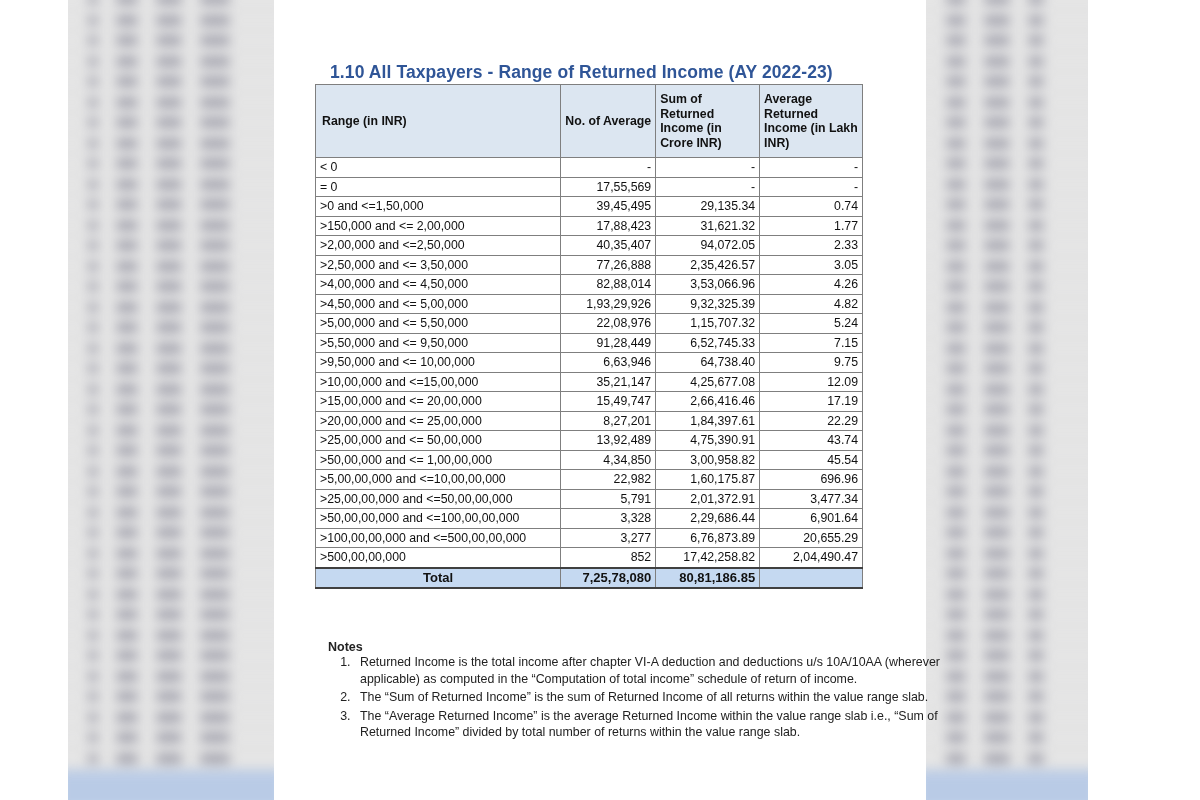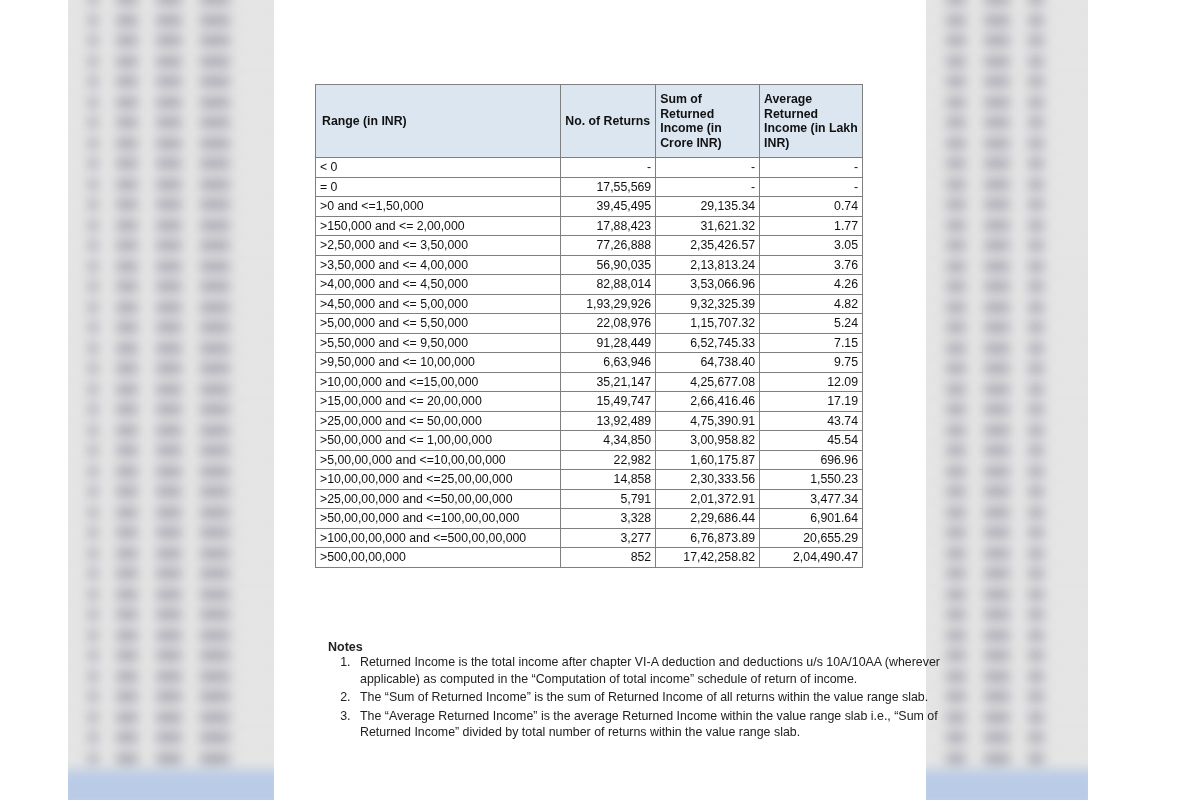--- a/index.html
+++ b/index.html
@@ -512,32 +512,33 @@
       <div class="brow">
         <span style="width: 20px;"></span>
         <span style="width: 26px;"></span>
         <span style="width: 16px;"></span>
       </div>
       <div class="bfoot"></div>
     </div>
 </div>
 
 <div class="doc">
+  <div class="title">1.10  All Taxpayers - Range of Returned Income (AY 2022-23)</div>
 
   <table class="tbl">
     <colgroup>
         <col class="c1">
         <col class="c2">
         <col class="c3">
         <col class="c4">
       </colgroup>
     <thead>
       <tr>
         <th class="col-range">Range (in INR)</th>
-        <th>No. of Returns</th>
+        <th>No. of Average</th>
         <th>Sum of Returned Income (in Crore INR)</th>
         <th>Average Returned Income (in Lakh INR)</th>
       </tr>
     </thead>
     <tbody id="tbody">
         <tr>
           <td class="rng">&lt; 0</td>
           <td class="num">-</td>
           <td class="num">-</td>
           <td class="num">-</td>
@@ -554,32 +555,32 @@
           <td class="num">29,135.34</td>
           <td class="num">0.74</td>
         </tr>
         <tr>
           <td class="rng">&gt;150,000 and &lt;= 2,00,000</td>
           <td class="num">17,88,423</td>
           <td class="num">31,621.32</td>
           <td class="num">1.77</td>
         </tr>
         <tr>
+          <td class="rng">&gt;2,00,000 and &lt;=2,50,000</td>
+          <td class="num">40,35,407</td>
+          <td class="num">94,072.05</td>
+          <td class="num">2.33</td>
+        </tr>
+        <tr>
           <td class="rng">&gt;2,50,000 and &lt;= 3,50,000</td>
           <td class="num">77,26,888</td>
           <td class="num">2,35,426.57</td>
           <td class="num">3.05</td>
         </tr>
         <tr>
-          <td class="rng">&gt;3,50,000 and &lt;= 4,00,000</td>
-          <td class="num">56,90,035</td>
-          <td class="num">2,13,813.24</td>
-          <td class="num">3.76</td>
-        </tr>
-        <tr>
           <td class="rng">&gt;4,00,000 and &lt;= 4,50,000</td>
           <td class="num">82,88,014</td>
           <td class="num">3,53,066.96</td>
           <td class="num">4.26</td>
         </tr>
         <tr>
           <td class="rng">&gt;4,50,000 and &lt;= 5,00,000</td>
           <td class="num">1,93,29,926</td>
           <td class="num">9,32,325.39</td>
           <td class="num">4.82</td>
@@ -608,44 +609,44 @@
           <td class="num">4,25,677.08</td>
           <td class="num">12.09</td>
         </tr>
         <tr>
           <td class="rng">&gt;15,00,000 and &lt;= 20,00,000</td>
           <td class="num">15,49,747</td>
           <td class="num">2,66,416.46</td>
           <td class="num">17.19</td>
         </tr>
         <tr>
+          <td class="rng">&gt;20,00,000 and &lt;= 25,00,000</td>
+          <td class="num">8,27,201</td>
+          <td class="num">1,84,397.61</td>
+          <td class="num">22.29</td>
+        </tr>
+        <tr>
           <td class="rng">&gt;25,00,000 and &lt;= 50,00,000</td>
           <td class="num">13,92,489</td>
           <td class="num">4,75,390.91</td>
           <td class="num">43.74</td>
         </tr>
         <tr>
           <td class="rng">&gt;50,00,000 and &lt;= 1,00,00,000</td>
           <td class="num">4,34,850</td>
           <td class="num">3,00,958.82</td>
           <td class="num">45.54</td>
         </tr>
         <tr>
           <td class="rng">&gt;5,00,00,000 and &lt;=10,00,00,000</td>
           <td class="num">22,982</td>
           <td class="num">1,60,175.87</td>
           <td class="num">696.96</td>
         </tr>
         <tr>
-          <td class="rng">&gt;10,00,00,000 and &lt;=25,00,00,000</td>
-          <td class="num">14,858</td>
-          <td class="num">2,30,333.56</td>
-          <td class="num">1,550.23</td>
-        </tr>
-        <tr>
           <td class="rng">&gt;25,00,00,000 and &lt;=50,00,00,000</td>
           <td class="num">5,791</td>
           <td class="num">2,01,372.91</td>
           <td class="num">3,477.34</td>
         </tr>
         <tr>
           <td class="rng">&gt;50,00,00,000 and &lt;=100,00,00,000</td>
           <td class="num">3,328</td>
           <td class="num">2,29,686.44</td>
           <td class="num">6,901.64</td>
@@ -654,20 +655,26 @@
           <td class="rng">&gt;100,00,00,000 and &lt;=500,00,00,000</td>
           <td class="num">3,277</td>
           <td class="num">6,76,873.89</td>
           <td class="num">20,655.29</td>
         </tr>
         <tr>
           <td class="rng">&gt;500,00,00,000</td>
           <td class="num">852</td>
           <td class="num">17,42,258.82</td>
           <td class="num">2,04,490.47</td>
+        </tr>
+        <tr class="total">
+          <td class="label">Total</td>
+          <td class="num">7,25,78,080</td>
+          <td class="num">80,81,186.85</td>
+          <td class="num"></td>
         </tr>
       </tbody>
   </table>
 
   <div class="notes-title">Notes</div>
   <ol class="notes" id="notes">
       <li>Returned Income is the total income after chapter VI-A deduction and deductions u/s 10A/10AA (wherever applicable) as computed in the “Computation of total income” schedule of return of income.</li>
       <li>The “Sum of Returned Income” is the sum of Returned Income of all returns within the value range slab.</li>
       <li>The “Average Returned Income” is the average Returned Income within the value range slab i.e., “Sum of Returned Income” divided by total number of returns within the value range slab.</li>
     </ol>

